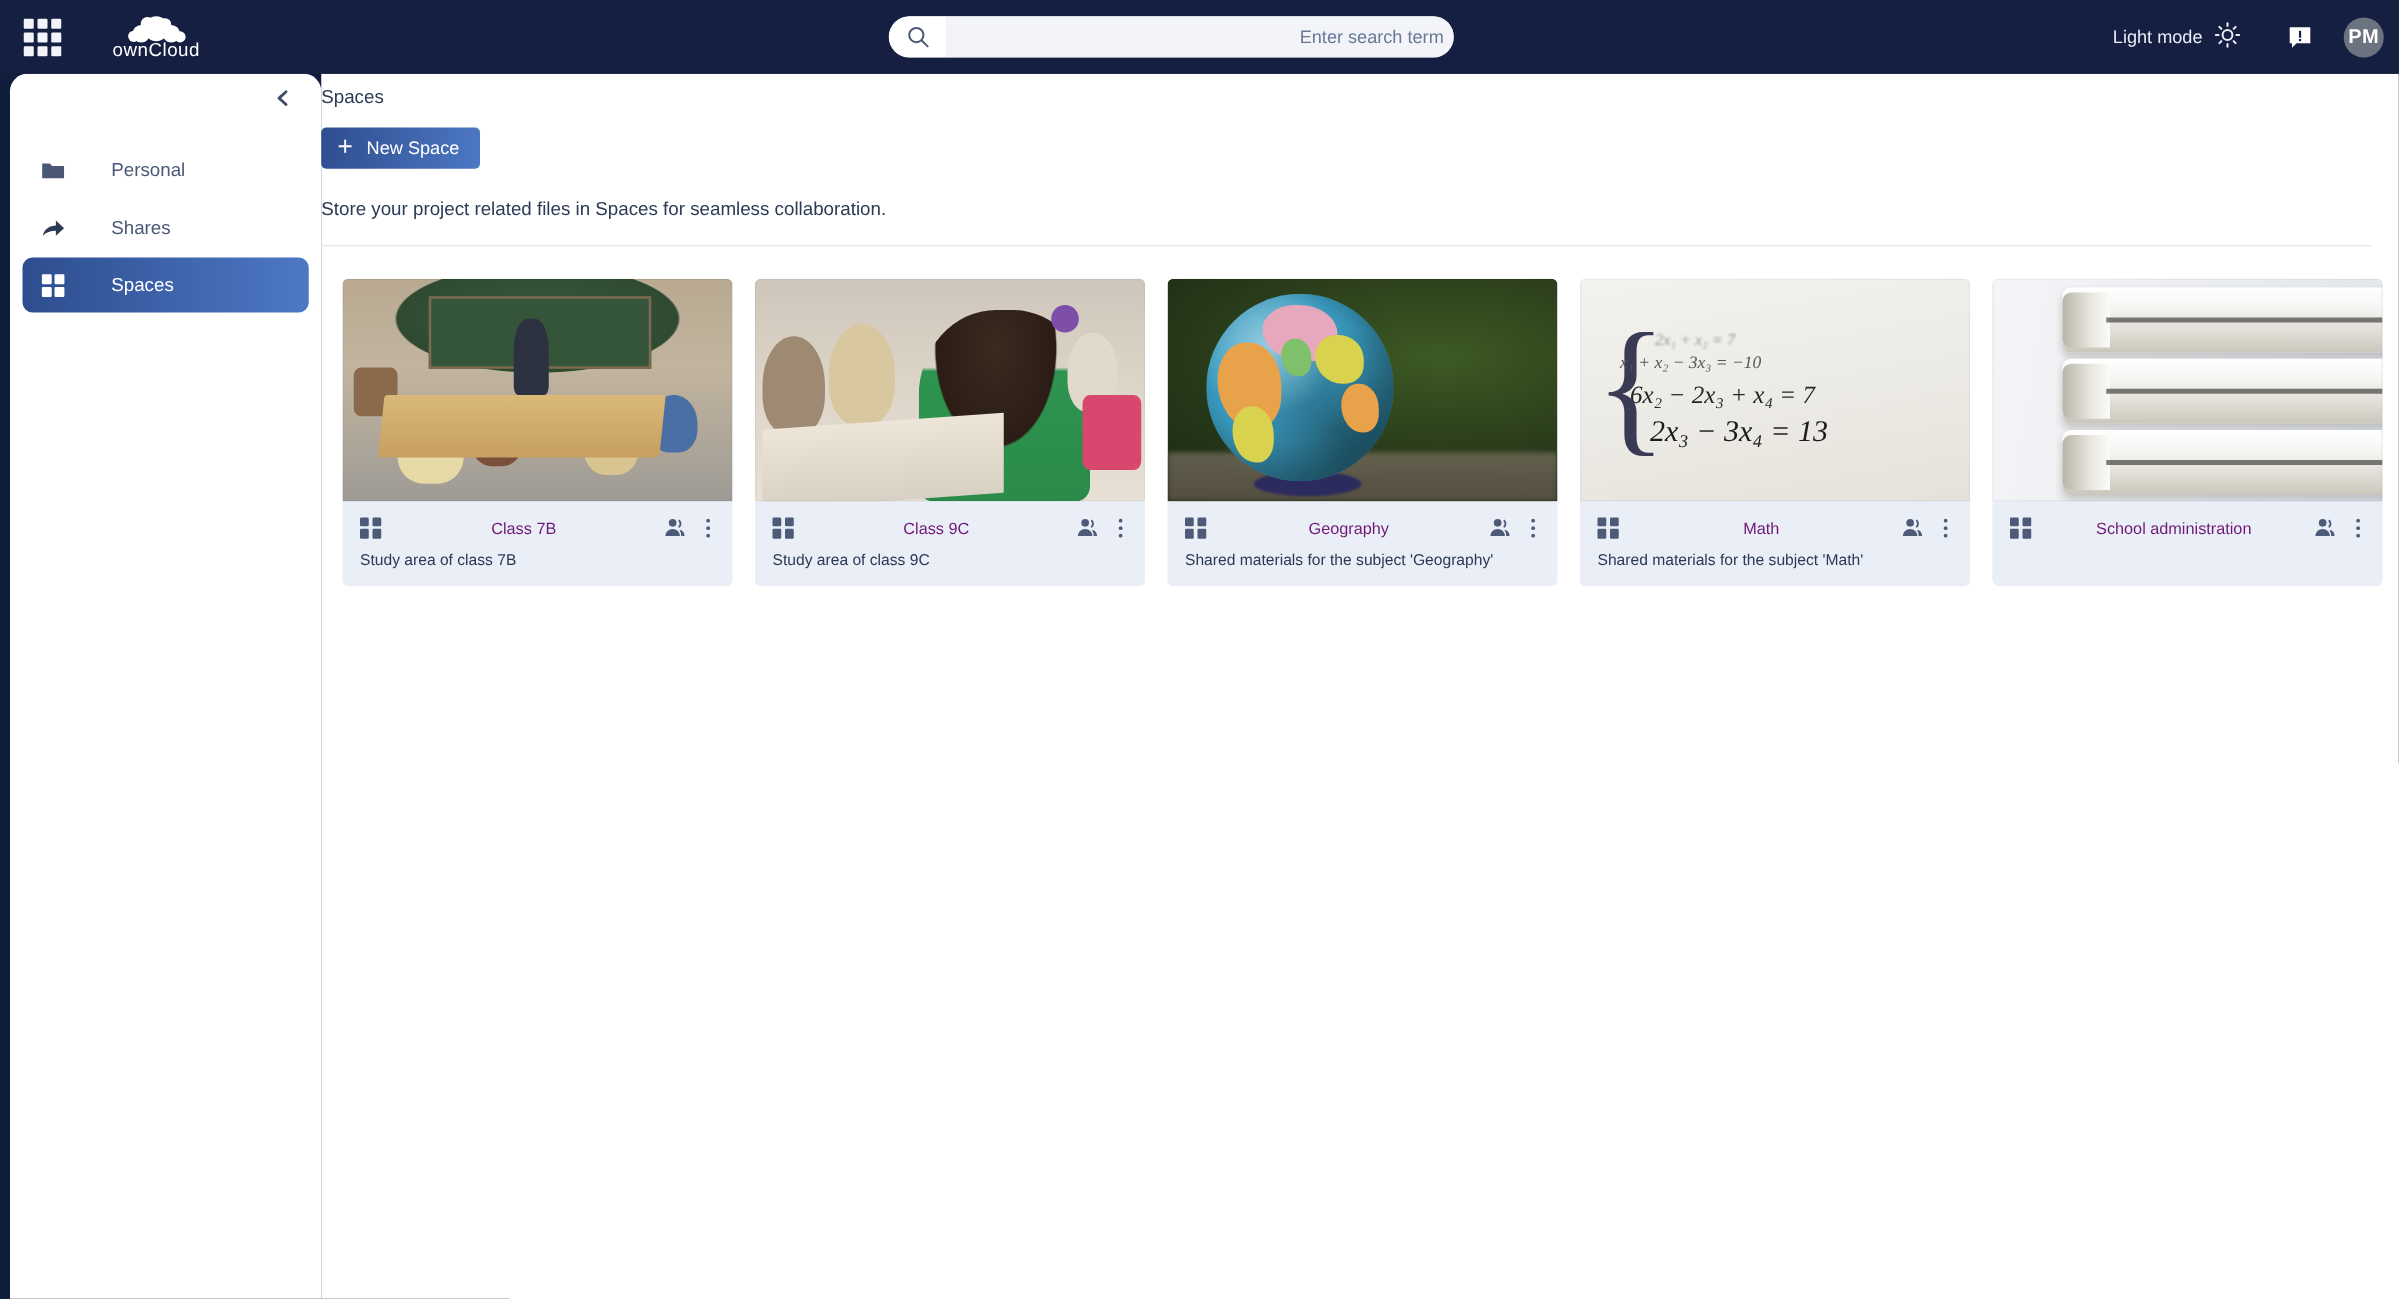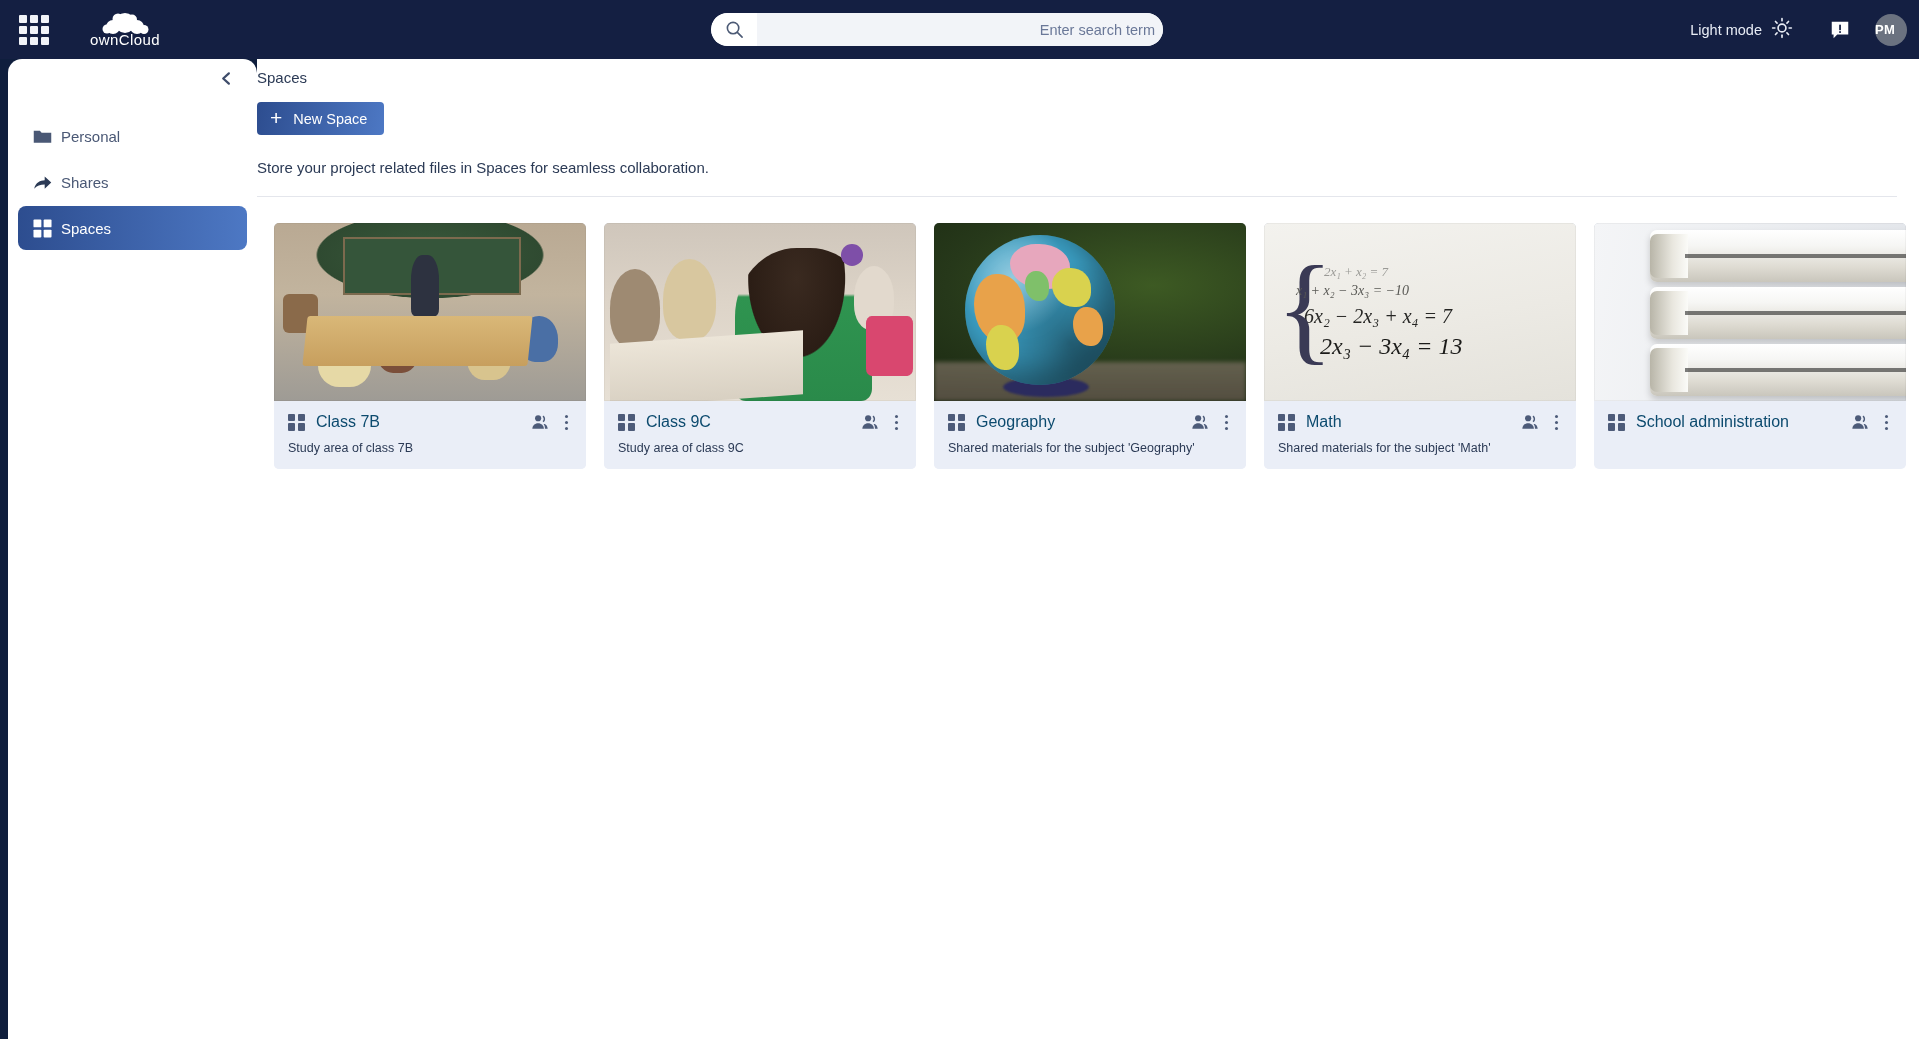--- a/index.html
+++ b/index.html
@@ -112,25 +112,25 @@
     width: 34px; height: 34px;
     display: flex; align-items: center; justify-content: center;
     cursor: pointer;
   }
   .avatar {
     margin-left: 18px;
     width: 32px; height: 32px;
     border-radius: 50%;
     background: #6b7280;
     color: #ffffff;
-    font-size: 13px;
+    font-size: 16px;
     font-weight: bold;
     display: flex;
     align-items: center;
-    justify-content: flex-start;
+    justify-content: center;
     letter-spacing: 0.3px;
     cursor: pointer;
   }
 
   
   .page {
     position: absolute;
     top: 59px; left: 0;
     width: 1919px;
     height: 980px;
@@ -164,21 +164,21 @@
     margin-top: 17px;
     padding: 0 10px;
     display: flex;
     flex-direction: column;
     gap: 2px;
   }
   .nav-item {
     height: 44px;
     display: flex;
     align-items: center;
-    gap: 8px;
+    gap: 36px;
     padding-left: 13px;
     border-radius: 8px;
     cursor: pointer;
     color: #4a5875;
     font-size: 15px;
   }
   .nav-item .ico {
     width: 22px; height: 22px;
     display: flex; align-items: center; justify-content: center;
     flex: none;
@@ -281,26 +281,27 @@
     width: 17px; height: 17px;
     flex: none;
     margin-right: 11px;
     display: grid;
     grid-template-columns: 1fr 1fr;
     grid-template-rows: 1fr 1fr;
     gap: 2.5px;
   }
   .card-space-icon i { background: #4d5b79; border-radius: 1px; display: block; }
   .card-title {
-    font-size: 16px;
-    color: #0c4a6e;
+    font-size: 13px;
+    color: #701a75;
     white-space: nowrap;
     overflow: hidden;
     text-overflow: ellipsis;
     flex: 1;
+    text-align: center;
   }
   .card-actions {
     display: flex;
     align-items: center;
     gap: 7px;
     flex: none;
     margin-left: 8px;
   }
   .icon-btn {
     width: 20px; height: 20px;

